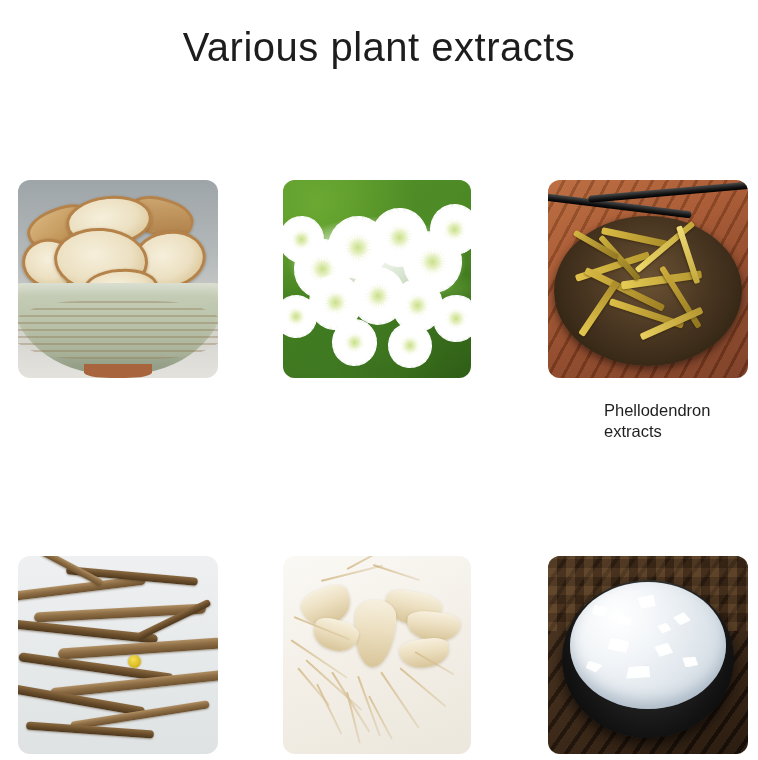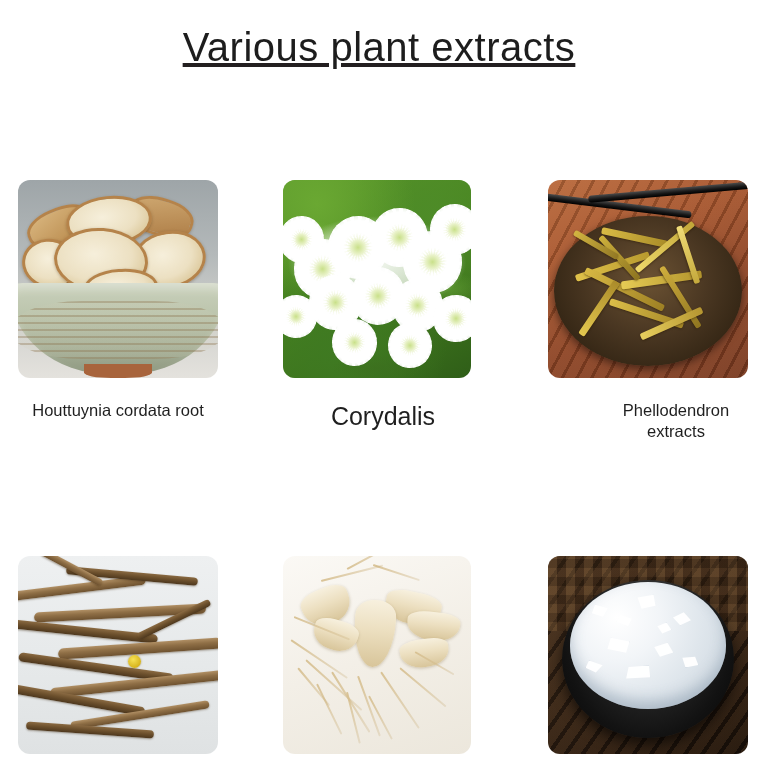--- a/index.html
+++ b/index.html
@@ -11,21 +11,20 @@
     height: 760px;
     background: #ffffff;
     font-family: "Liberation Sans", sans-serif;
     color: #231f20;
     overflow: hidden;
   }
   .page {
     position: relative;
     width: 758px;
     height: 760px;
-    text-decoration: underline;
   }
 
   
   .header {
     text-align: center;
     padding-top: 24px;
   }
   .page-title {
     font-size: 40px;
     font-weight: 400;
@@ -72,21 +71,21 @@
   }
   .cell.c2 .photo { width: 188px; height: 198px; }
 
   .caption {
     margin-top: 22px;
     color: #1f1f1f;
     line-height: 1.28;
   }
   .cap-sm   { font-size: 16.5px; text-align: center; }
   .cap-lg   { font-size: 25px;   text-align: center; }
-  .cap-left { text-align: center; padding-left: 56px; }
+  .cap-left { text-align: left; padding-left: 56px; }
 
   
 
   
   .img-houttuynia {
     width: 100%; height: 100%;
     background:
       linear-gradient(180deg, #9ea5a8 0%, #b4b9ba 38%, #c9cbc8 60%, #e4e2dd 100%);
   }
   .img-houttuynia .bowl {
@@ -330,21 +329,20 @@
             <div class="slice s6"></div>
             <div class="slice s1"></div>
             <div class="slice s3"></div>
             <div class="slice s4"></div>
             <div class="slice s2"></div>
             <div class="slice s7"></div>
             <div class="bowl"></div>
             <div class="foot"></div>
           </div>
         </div>
-        <div class="caption cap-sm">Houttuynia cordata root</div>
       </div>
 
       <div class="cell c2">
         <div class="photo">
           <div class="img-corydalis">
             <div class="leafblur"></div>
             <div class="umbel-mass"></div>
             <div class="bloom" style="left:6%;  top:30%; width:30%; height:30%;"></div>
             <div class="bloom" style="left:24%; top:18%; width:32%; height:32%;"></div>
             <div class="bloom" style="left:47%; top:14%; width:30%; height:30%;"></div>
@@ -353,21 +351,20 @@
             <div class="bloom" style="left:36%; top:44%; width:29%; height:29%;"></div>
             <div class="bloom" style="left:58%; top:50%; width:27%; height:27%;"></div>
             <div class="bloom" style="left:-2%; top:18%; width:24%; height:24%;"></div>
             <div class="bloom" style="left:78%; top:12%; width:26%; height:26%;"></div>
             <div class="bloom" style="left:26%; top:70%; width:24%; height:24%;"></div>
             <div class="bloom" style="left:56%; top:72%; width:23%; height:23%;"></div>
             <div class="bloom" style="left:-4%; top:58%; width:22%; height:22%;"></div>
             <div class="bloom" style="left:80%; top:58%; width:24%; height:24%;"></div>
           </div>
         </div>
-        <div class="caption cap-lg">Corydalis</div>
       </div>
 
       <div class="cell c3">
         <div class="photo">
           <div class="img-phello">
             <div class="wood"></div>
             <div class="dish"></div>
             <div class="pile">
               <div class="strip" style="left:6%;  top:30%; width:46%; height:7px; background:linear-gradient(90deg,#e0c24a,#b89a2e); transform:rotate(-18deg);"></div>
               <div class="strip" style="left:22%; top:8%;  width:40%; height:7px; background:linear-gradient(90deg,#d9bb45,#a98c28); transform:rotate(12deg);"></div>

